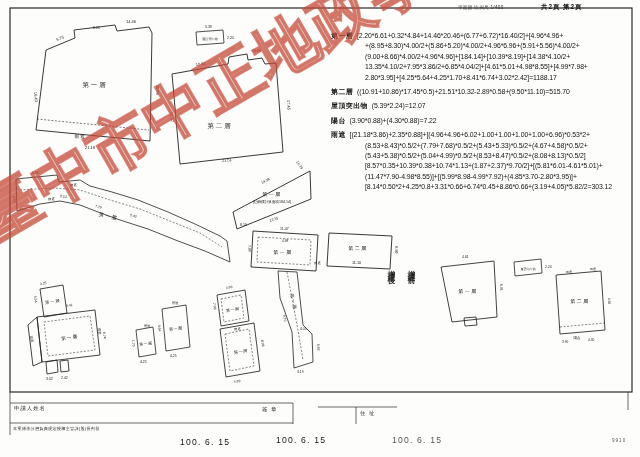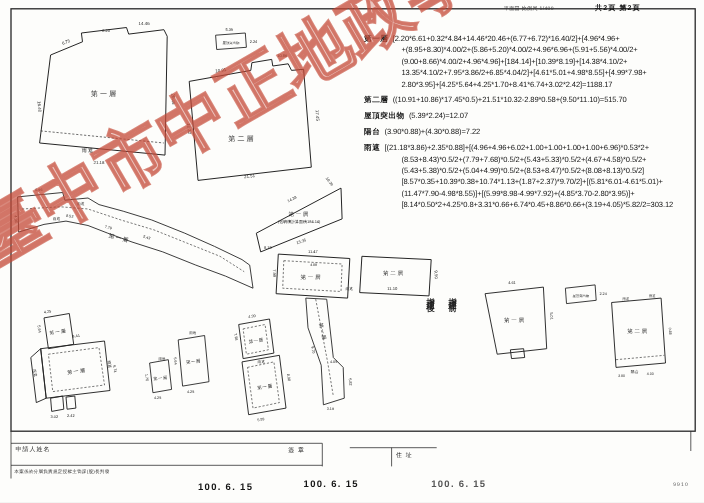--- a/index.html
+++ b/index.html
@@ -18,21 +18,21 @@
   .vnote.before{left:406px;top:264px;}
   .watermark{position:absolute;left:118px;top:112px;width:660px;transform:rotate(-30deg);
              transform-origin:60px 330px;font-size:62px;font-weight:bold;letter-spacing:2px;
              color:rgba(197,74,56,.30);-webkit-text-stroke:1.6px rgba(197,74,56,.65);
              pointer-events:none;white-space:nowrap;}
   .ft-label{position:absolute;font-size:5.4px;color:#222;letter-spacing:1px;}
   .ft-applicant{left:14px;top:405px;}
   .ft-sign{left:262px;top:406px;}
   .ft-addr{left:360px;top:410px;}
   .ft-disclaimer{position:absolute;left:13px;top:426px;font-size:4.2px;color:#333;letter-spacing:.2px;}
-  .date-stamp{position:absolute;font-size:8.6px;font-weight:bold;color:#161616;letter-spacing:1.2px;}
+  .date-stamp{position:absolute;font-size:8.6px;font-weight:normal;color:#161616;letter-spacing:1.2px;}
   .date1{left:180px;top:437px;}
   .date2{left:276px;top:435px;}
   .date3{left:392px;top:435px;color:#555;}
   .corner-code{position:absolute;left:612px;top:438px;font-size:4.6px;color:#555;letter-spacing:1px;}
 </style>
 </head>
 <body>
 
 <div class="page">
 

